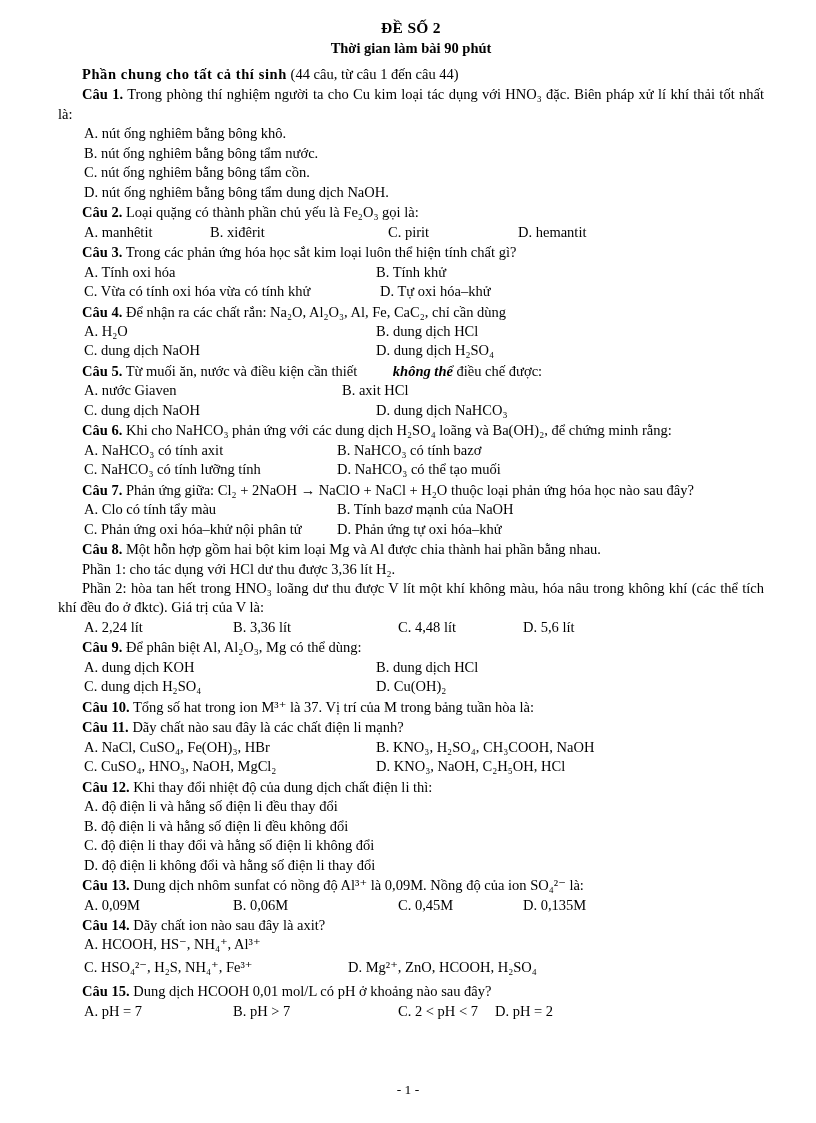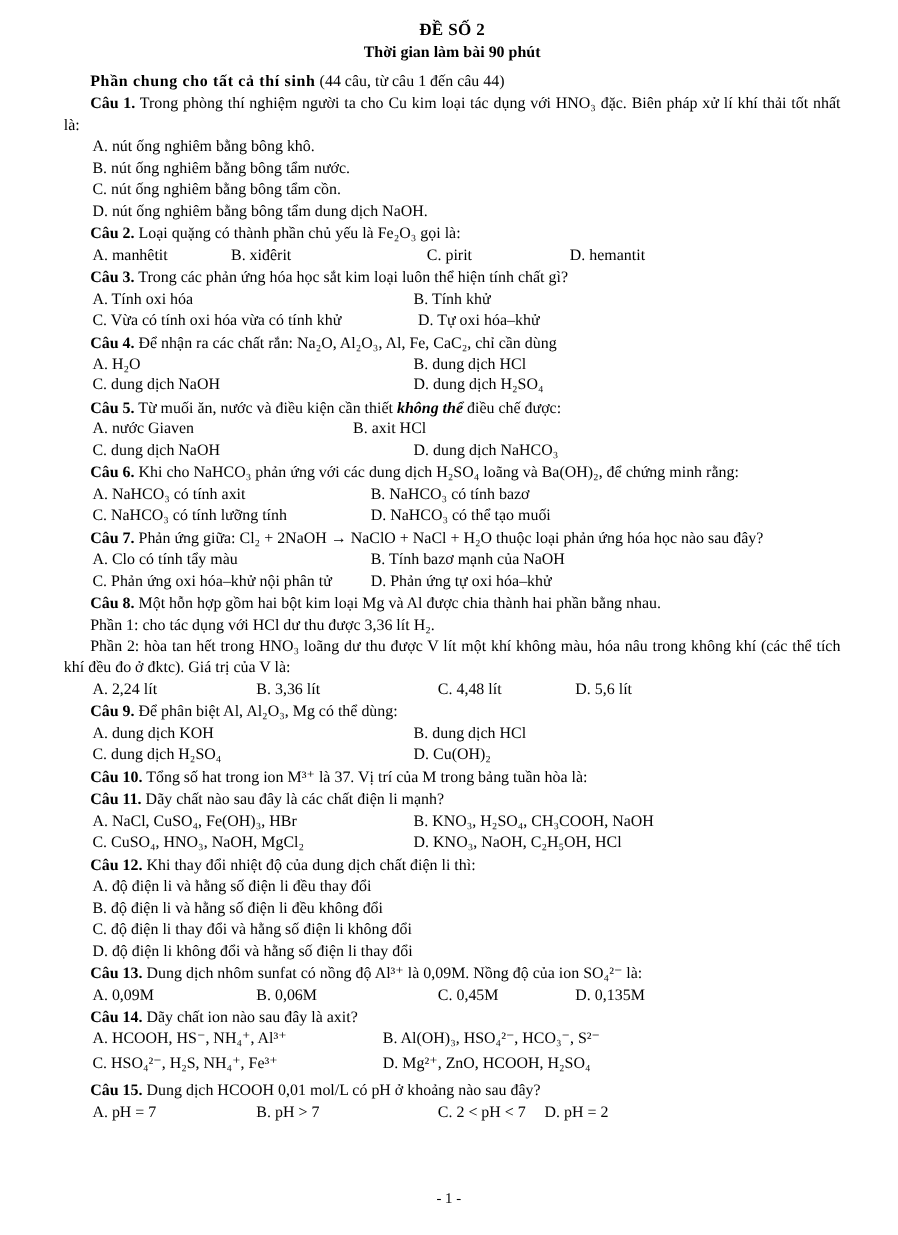--- a/index.html
+++ b/index.html
@@ -53,21 +53,21 @@
   .section-head b { font-weight: bold; letter-spacing: 0.6px; text-align: center; }
 
   .q {
     font-size: 14.5px;
     line-height: 1.34;
     margin-top: 1px;
     text-indent: 24px;
     text-align: justify;
   }
   .q b { font-weight: bold; }
-  .q i { font-style: italic; font-weight: bold; }
+  .q i { font-style: italic; font-weight: bold; margin-left: 32px; }
 
   .cont {
     font-size: 14.5px;
     line-height: 1.34;
     text-indent: 24px;
     text-align: justify;
   }
 
   .opts {
     font-size: 14.5px;
@@ -163,21 +163,21 @@
       <div class="optline">
         <span class="opt cA">C. dung dịch NaOH</span>
         <span class="opt cB2b">D. dung dịch H₂SO₄</span>
       </div>
     </div>
 
     <div class="q"><b>Câu 5.</b> <span>Từ muối ăn, nước và điều kiện cần thiết </span><i>không thể</i><span> điều chế được:</span></div>
     <div class="opts">
       <div class="optline">
         <span class="opt cA">A. nước Giaven</span>
-        <span class="opt" style="left:263px;">B. axit HCl</span>
+        <span class="opt" style="left:284px;">B. axit HCl</span>
       </div>
       <div class="optline">
         <span class="opt cA">C. dung dịch NaOH</span>
         <span class="opt cB2b">D. dung dịch NaHCO₃</span>
       </div>
     </div>
 
     <div class="q"><b>Câu 6.</b> <span>Khi cho NaHCO₃ phản ứng với các dung dịch H₂SO₄ loãng và Ba(OH)₂, để chứng minh rằng:</span></div>
     <div class="opts">
       <div class="optline">
@@ -263,21 +263,20 @@
         <span class="opt cB4b">B. 0,06M</span>
         <span class="opt cC4b">C. 0,45M</span>
         <span class="opt cD4b">D. 0,135M</span>
       </div>
     </div>
 
     <div class="q"><b>Câu 14.</b> <span>Dãy chất ion nào sau đây là axit?</span></div>
     <div class="opts">
       <div class="optline" style="height:23px;">
         <span class="opt cA">A. HCOOH, HS⁻, NH₄⁺, Al³⁺</span>
-        <span class="opt" style="left:290px;">B. Al(OH)₃, HSO₄²⁻, HCO₃⁻, S²⁻</span>
       </div>
       <div class="optline" style="height:23px;">
         <span class="opt cA">C. HSO₄²⁻, H₂S, NH₄⁺, Fe³⁺</span>
         <span class="opt" style="left:290px;">D. Mg²⁺, ZnO, HCOOH, H₂SO₄</span>
       </div>
     </div>
 
     <div class="q"><b>Câu 15.</b> <span>Dung dịch HCOOH 0,01 mol/L có pH ở khoảng nào sau đây?</span></div>
     <div class="opts">
       <div class="optline">

